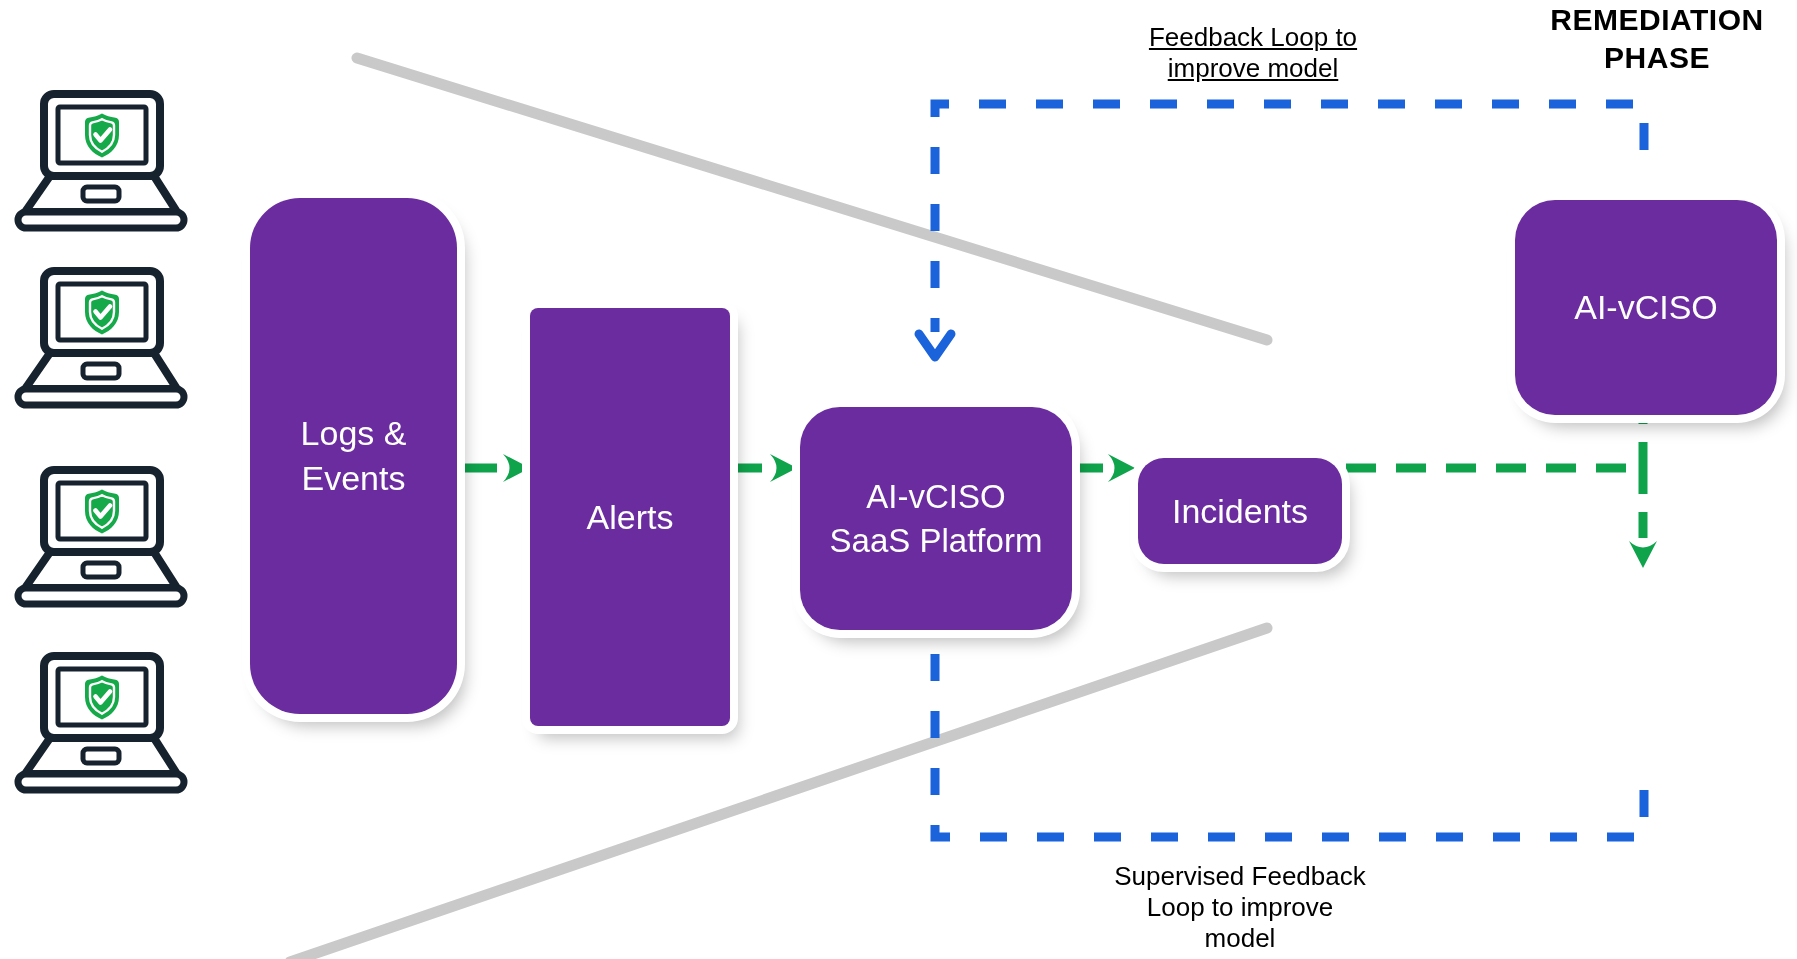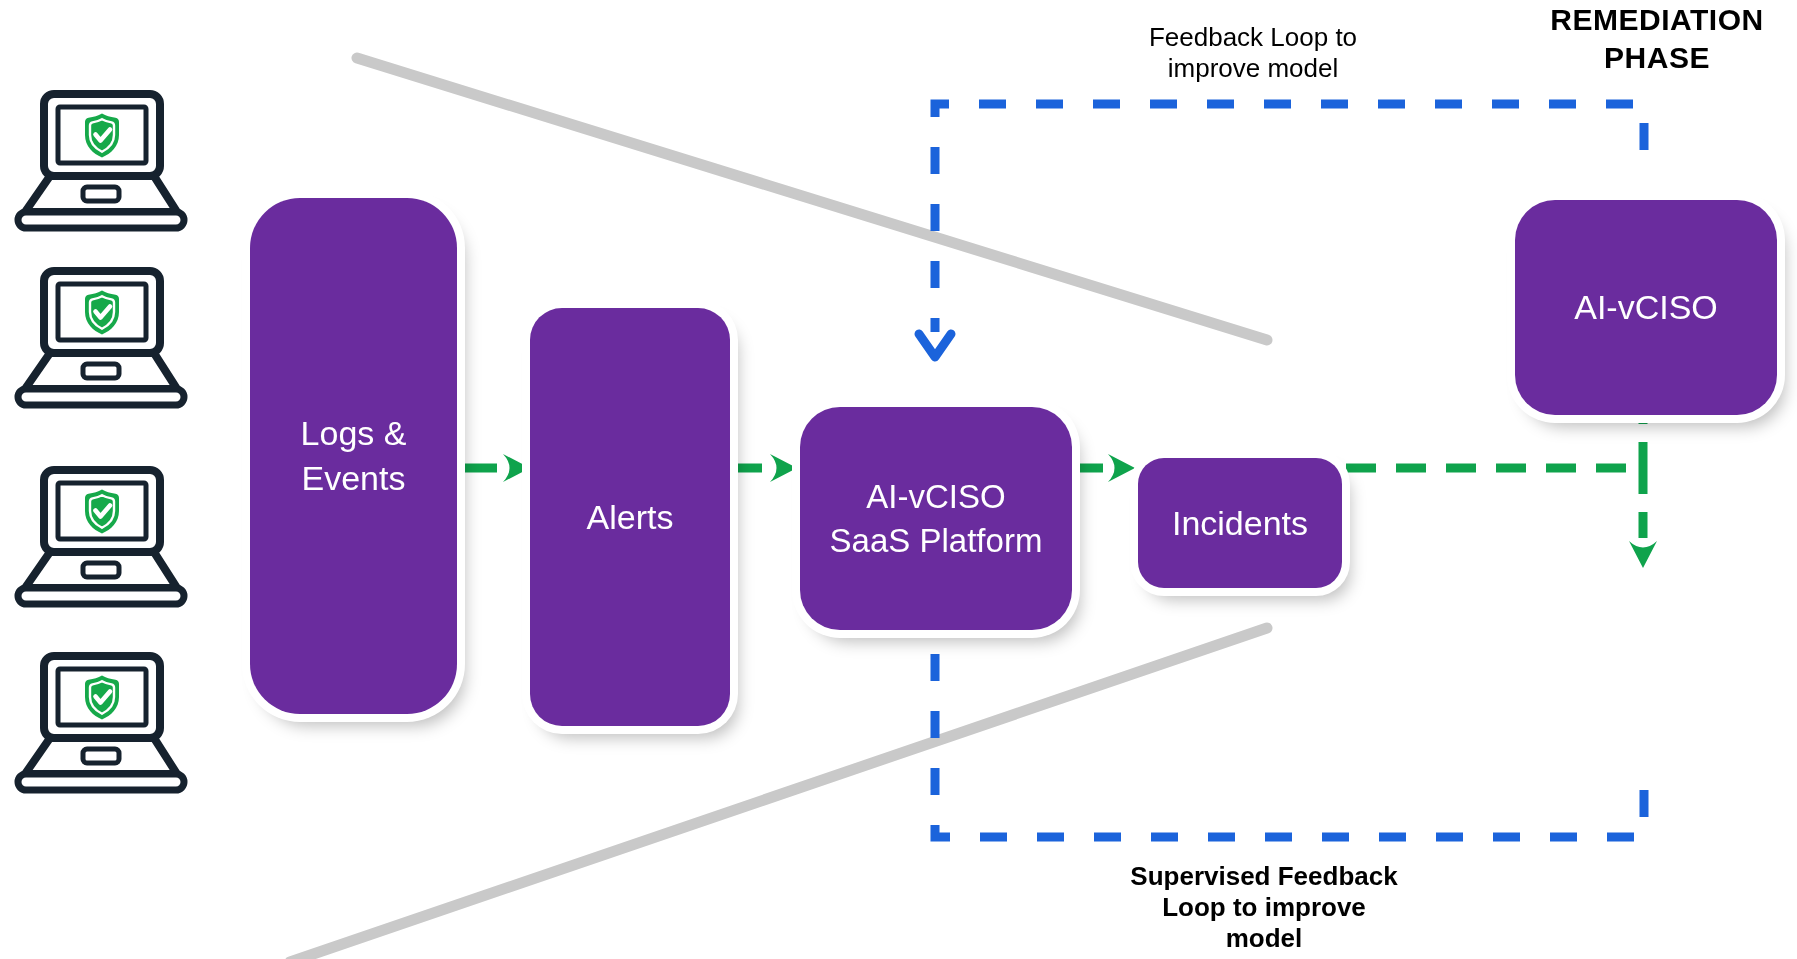--- a/index.html
+++ b/index.html
@@ -22,32 +22,32 @@
   #connector-layer{position:absolute;left:0;top:0;width:1797px;height:959px;}
   .node{
     position:absolute;display:flex;align-items:center;justify-content:center;
     text-align:center;white-space:pre-line;box-sizing:border-box;
     background:var(--purple);color:var(--text-on-purple);
     font-size:34px;line-height:45px;
     box-shadow:0 0 0 8px #fff, 8px 12px 16px rgba(0,0,0,0.25);
     margin-top:45px;
   }
   #node-logs{left:250px;top:153px;width:207px;height:516px;border-radius:50px;}
-  #node-alerts{left:530px;top:263px;width:200px;height:418px;border-radius:32px;}
+  #node-alerts{left:530px;top:263px;width:200px;height:418px;border-radius:8px;}
   #node-saas{left:800px;top:362px;width:272px;height:223px;border-radius:40px;font-size:33px;line-height:44px;}
-  #node-incidents{left:1138px;top:413px;width:204px;height:130px;border-radius:26px;}
+  #node-incidents{left:1138px;top:413px;width:204px;height:106px;border-radius:26px;}
   #node-aivciso{left:1515px;top:155px;width:262px;height:215px;border-radius:40px;}
   #node-security{left:1515px;top:571px;width:260px;height:208px;border-radius:40px;
     background:var(--orange);color:var(--text-on-orange);}
   .edge-label{
     position:absolute;color:var(--label-text);font-size:26px;line-height:31px;
     text-align:center;white-space:pre-line;
   }
-  #label-feedback-top{left:1103px;top:22px;width:300px;}
-  #label-feedback-bottom{left:1104px;top:861px;width:320px;font-weight:bold;}
+  #label-feedback-top{left:1103px;top:22px;width:300px;text-decoration:underline;}
+  #label-feedback-bottom{left:1080px;top:861px;width:320px;}
   #phase-title{
     position:absolute;left:1497px;top:1px;width:320px;
     color:var(--label-text);font-size:30px;line-height:38px;font-weight:bold;
     text-align:center;white-space:pre-line;letter-spacing:0.5px;
   }
   #laptops-column{position:absolute;left:0;top:0;width:200px;height:959px;}
   .laptop{position:absolute;left:10px;width:182px;height:148px;}
   .laptop:nth-of-type(1){top:90px;}
   .laptop:nth-of-type(2){top:267px;}
   .laptop:nth-of-type(3){top:466px;}

